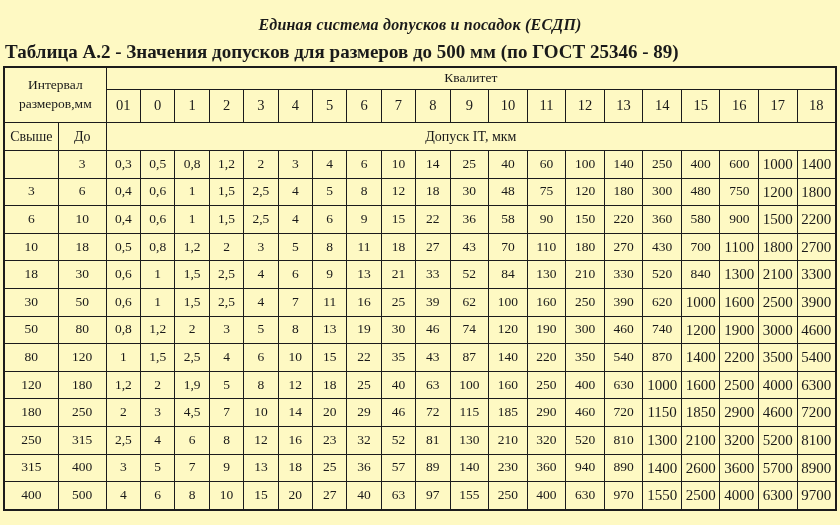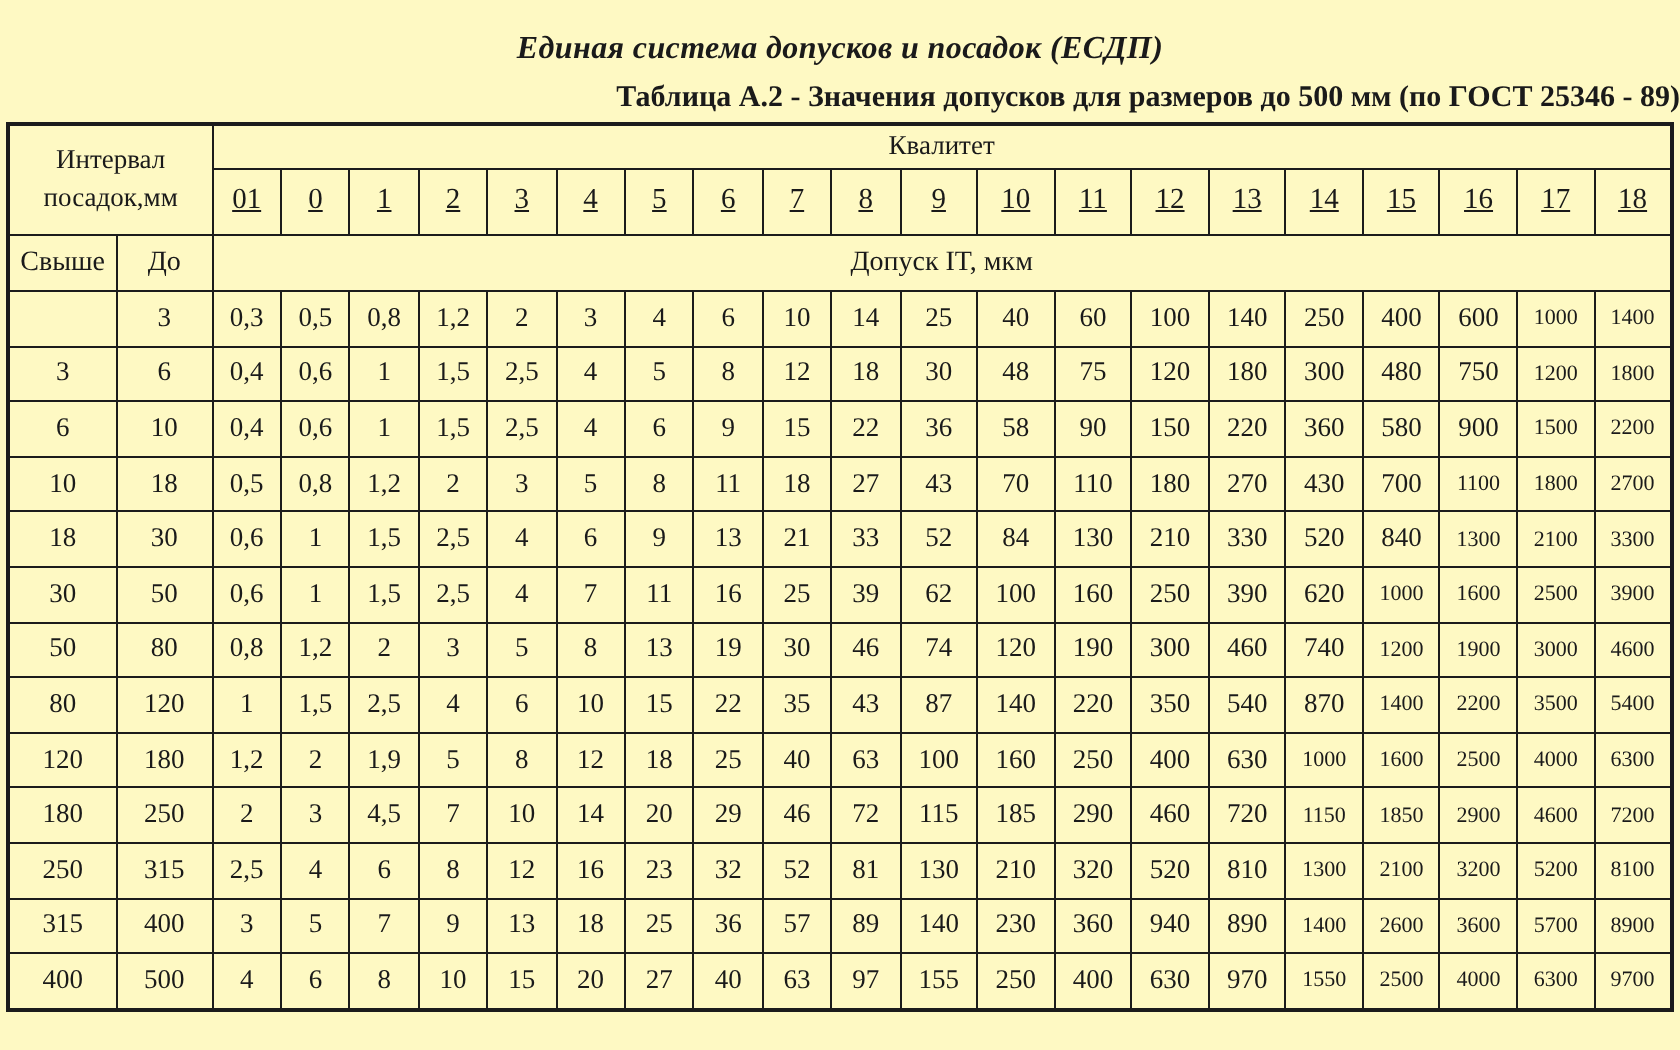--- a/index.html
+++ b/index.html
@@ -16,23 +16,22 @@
   .doc-title{
     text-align:center;
     font-weight:bold;
     font-style:italic;
     font-size:16px;
     margin:1px 0 7px 0;
     letter-spacing:.2px;
   }
   .table-caption{
     font-weight:bold;
-    font-size:15px;
+    font-size:19px;
     margin:0 0 3px 5px;
-    text-align:right;
   }
   table.tol{
     border-collapse:collapse;
     table-layout:fixed;
     width:834px;
     margin-left:3px;
     border:2px solid #1c1c1c;
   }
   table.tol th, table.tol td{
     border:1.5px solid #1c1c1c;
@@ -47,32 +46,31 @@
     font-size:14px;
   }
   th.interval .iv-line{padding:2px 0;}
   th.kvalitet{
     height:21px;
     font-size:14.5px;
   }
   tr.grade-row th{
     height:32px;
     font-size:14.5px;
-    text-decoration:underline;
   }
   tr.sub-head th{
     height:27px;
     font-size:14px;
   }
   tbody td{
     height:26.6px;
     font-size:13.5px;
   }
   tbody td.small{
-    font-size:11px;
+    font-size:15px;
     margin-left:46px;
   }
   tbody td.range{
     font-size:13.5px;
   }
   .note{
     margin-top:3px;
     margin-left:3px;
     width:837px;
     font-size:15px;
@@ -113,21 +111,21 @@
         <col style="width: 37px;">
         <col style="width: 37px;">
         <col style="width: 37px;">
         <col style="width: 37px;">
         <col style="width: 37px;">
       </colgroup>
     <thead>
       <tr>
         <th class="interval" colspan="2" rowspan="2">
           <div class="iv-line">Интервал</div>
-          <div class="iv-line">посадок,мм</div>
+          <div class="iv-line">размеров,мм</div>
         </th>
         <th class="kvalitet" colspan="20">Квалитет</th>
       </tr>
       <tr class="grade-row" id="grade-row">
           <th>01</th>
           <th>0</th>
           <th>1</th>
           <th>2</th>
           <th>3</th>
           <th>4</th>

